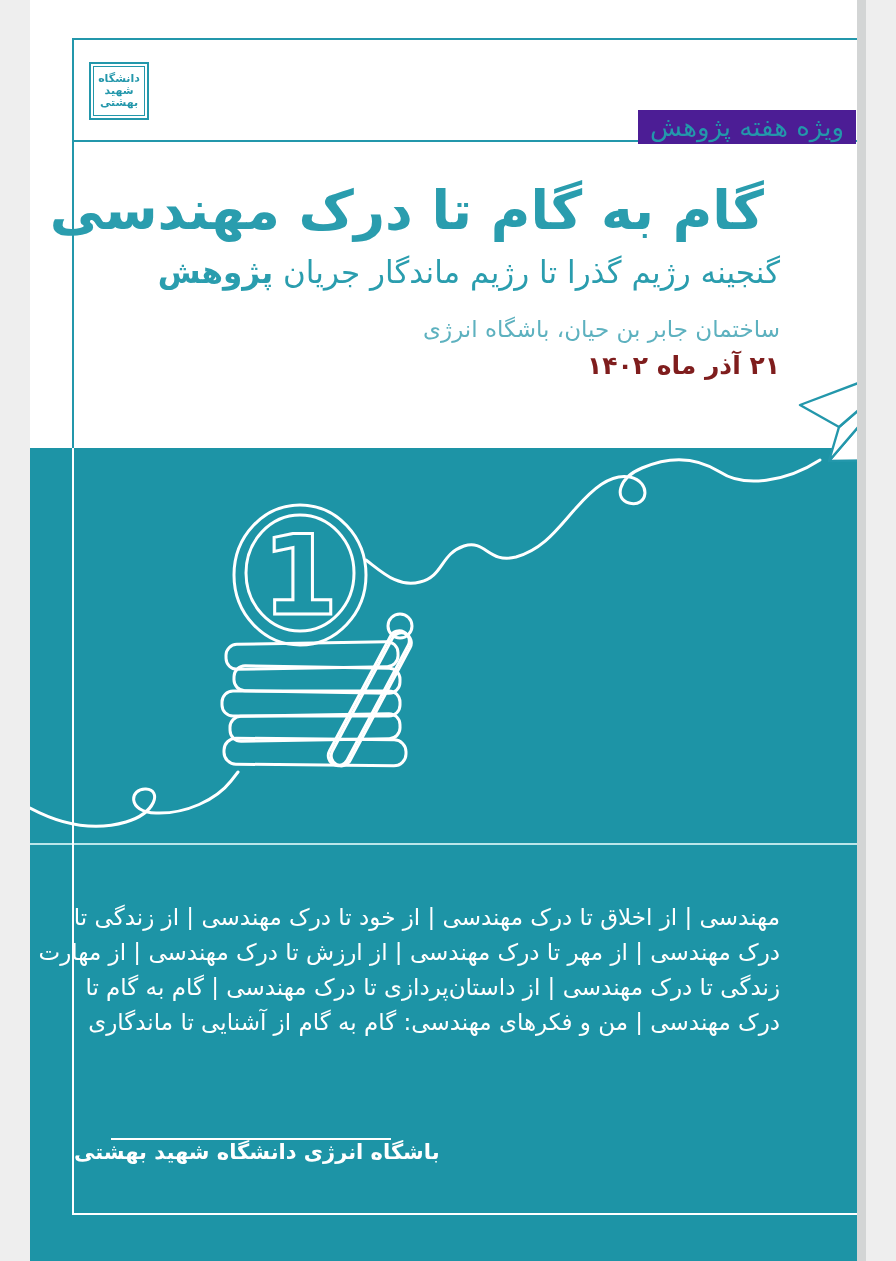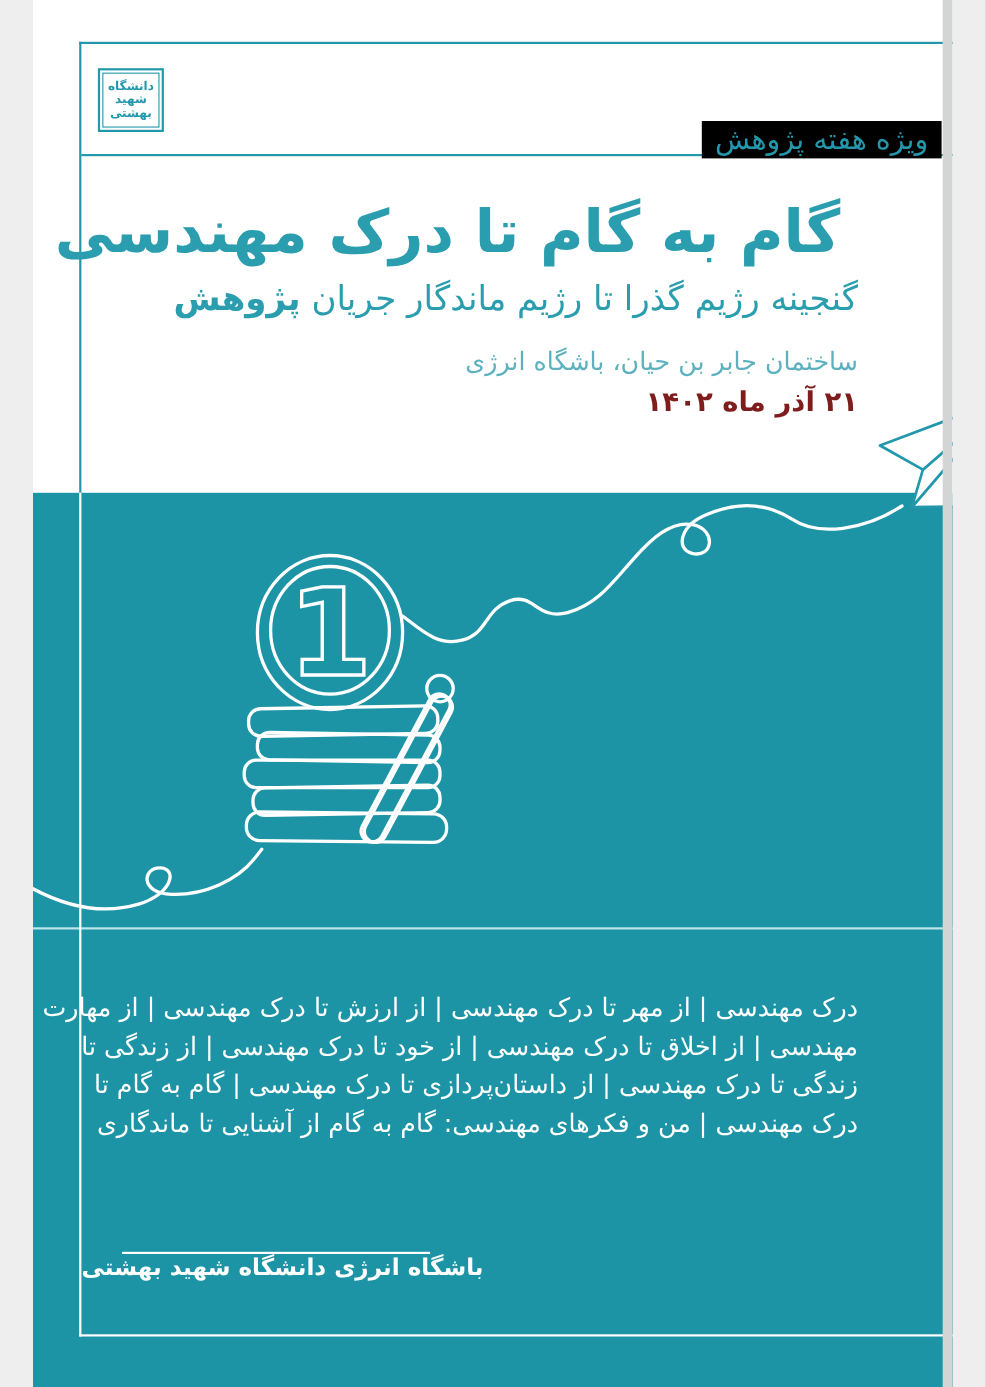--- a/index.html
+++ b/index.html
@@ -26,21 +26,21 @@
   }
   .logo-inner{
     position:absolute;inset:2px;border:1px solid #2397ab;
     display:flex;flex-direction:column;align-items:center;justify-content:center;
     color:#2397ab;font-weight:bold;font-size:11px;line-height:12px;direction:rtl;
   }
 
   .badge-row{position:absolute;left:44px;top:140px;width:808px;height:2px;}
   .badge-line{position:absolute;left:0;right:0;top:0;height:2px;background:#2397ab;}
   .badge-label{
-    position:absolute;right:26px;top:-30px;line-height:34px;background:#000000;
+    position:absolute;right:26px;top:-30px;line-height:34px;background:#4c1d95;
     padding:0 12px;color:#2397ab;font-size:26px;direction:rtl;white-space:nowrap;
   }
 
   .title{
     position:absolute;right:86px;top:162px;margin:16px;color:#2a9dae;
     font-size:54px;line-height:66px;font-weight:bold;direction:rtl;white-space:nowrap;
   }
   .subtitle{
     position:absolute;right:86px;top:250px;color:#2a9dae;
     font-size:31px;line-height:44px;direction:rtl;white-space:nowrap;margin-left:20px;
@@ -136,22 +136,22 @@
     </g>
 
     <g>
       <path class="plane-face" d="M884,362 L799,461 L866,460 Z"></path>
       <path class="plane-face" d="M884,362 L809,427 L799,461 Z"></path>
       <path class="plane-face" d="M884,362 L770,405 L809,427 Z"></path>
     </g>
   </svg>
 
   <div class="body-text">
+    <div class="ln">مهندسی | از اخلاق تا درک مهندسی | از خود تا درک مهندسی | از زندگی تا</div>
     <div class="ln">درک مهندسی | از مهر تا درک مهندسی | از ارزش تا درک مهندسی | از مهارت</div>
-    <div class="ln">مهندسی | از اخلاق تا درک مهندسی | از خود تا درک مهندسی | از زندگی تا</div>
     <div class="ln">زندگی تا درک مهندسی | از داستان‌پردازی تا درک مهندسی | گام به گام تا</div>
     <div class="ln">درک مهندسی | من و فکرهای مهندسی: گام به گام از آشنایی تا ماندگاری</div>
   </div>
 
   <div class="footer">
     <div class="footer-line"></div>
     <div class="footer-label">باشگاه انرژی دانشگاه شهید بهشتی</div>
   </div>
 
   <div class="scan-edge"></div>

